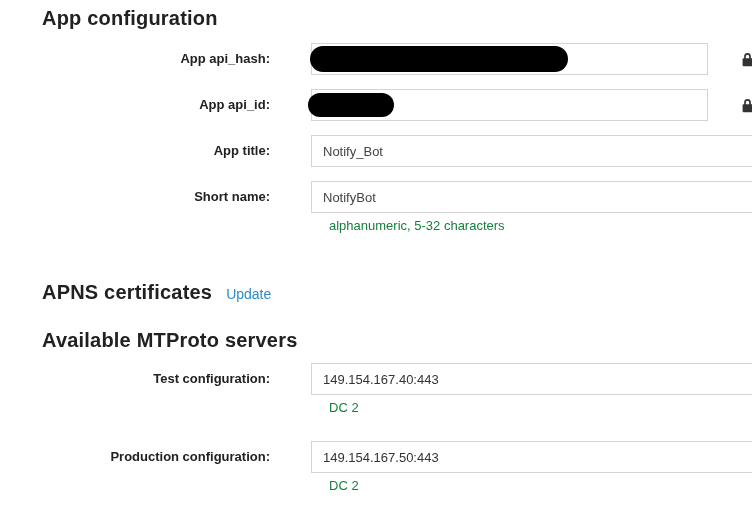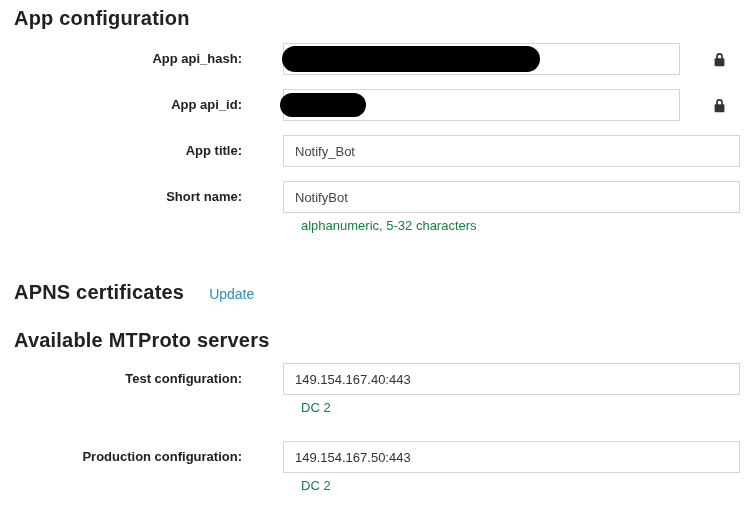--- a/index.html
+++ b/index.html
@@ -8,34 +8,34 @@
     font-family: "Liberation Sans", "DejaVu Sans", sans-serif;
     color: #222;
   }
   .page {
     position: relative;
     width: 752px;
     height: 506px;
     background: #ffffff;
     overflow: hidden;
     padding-top: 8px;
+    padding-left: 28px;
   }
   h1.section-heading {
     font-size: 20px;
     line-height: 20px;
     font-weight: bold;
     color: #212121;
     margin-left: 14px;
     letter-spacing: 0.2px;
   }
   .heading-row {
     display: flex;
     align-items: baseline;
     margin-left: 14px;
-    gap: 11px;
   }
   .heading-row h1.section-heading { margin-left: 0; }
   .update-link {
     font-size: 14px;
     margin-left: 14px;
     color: #2c8cc8;
     text-decoration: none;
     cursor: pointer;
   }
   .form-row {

